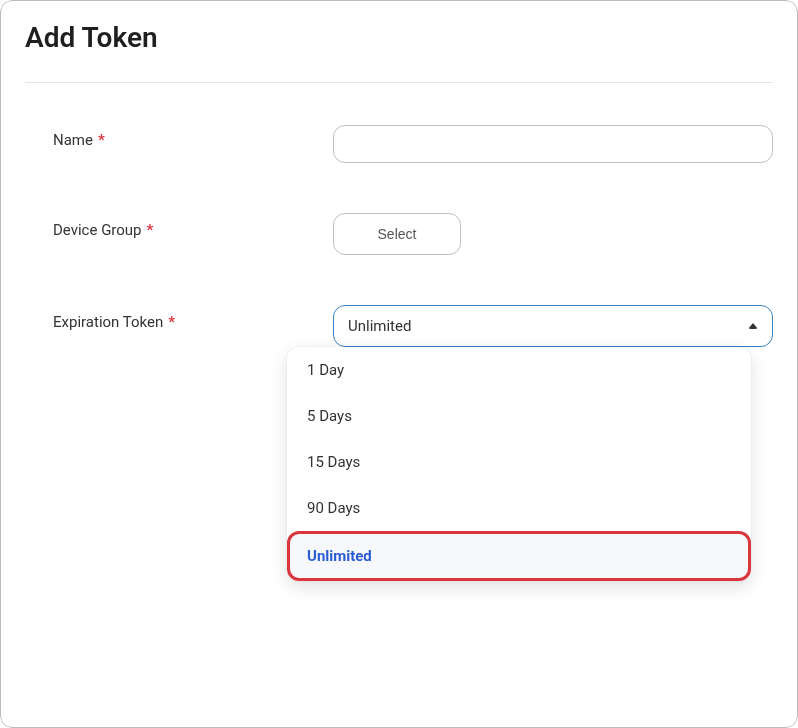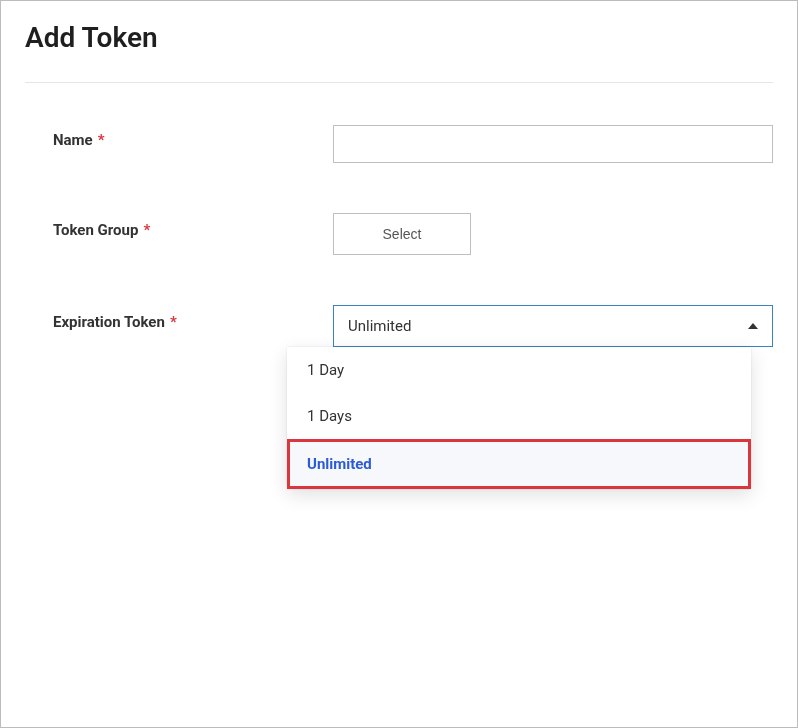--- a/index.html
+++ b/index.html
@@ -1,18 +1,19 @@
 <!DOCTYPE html>
 <html><head>
   <meta charset="utf-8">
   <style>
     * {
       box-sizing: border-box;
       margin: 0;
       padding: 0;
+      border-radius: 12px;
     }
     body {
       font-family: -apple-system, BlinkMacSystemFont, "Segoe UI", Roboto, Arial, sans-serif;
       background: #fff;
       width: 798px;
       height: 728px;
       overflow: hidden;
     }
     .panel {
       width: 798px;
@@ -40,40 +41,40 @@
       padding-left: 28px;
     }
     .form-label-wrap {
       width: 280px;
       display: flex;
       align-items: center;
       padding-top: 6px;
     }
     .form-label {
       font-size: 15px;
-      font-weight: 700;
+      font-weight: 400;
       color: #333;
     }
     .required-star {
       color: #d9363e;
       margin-left: 5px;
       font-size: 15px;
       font-weight: 700;
     }
     .text-input {
       width: 440px;
       height: 38px;
       border: 1px solid #bfbfbf;
       font-size: 14px;
       padding: 0 10px;
       outline: none;
       background: #fff;
     }
     .select-btn {
-      width: 138px;
+      width: 128px;
       height: 42px;
       border: 1px solid #bfbfbf;
       background: #fff;
       font-size: 14px;
       color: #555;
       cursor: pointer;
       margin-top: -2px;
     }
     .dropdown-wrap {
       position: relative;
@@ -135,36 +136,38 @@
   <div class="form-row">
     <div class="form-label-wrap">
       <span class="form-label">Name</span>
       <span class="required-star">*</span>
     </div>
     <input type="text" class="text-input" value="" style="">
   </div>
 
   <div class="form-row">
     <div class="form-label-wrap">
-      <span class="form-label">Token Group</span>
+      <span class="form-label">Device Group</span>
       <span class="required-star">*</span>
     </div>
     <button class="select-btn">Select</button>
   </div>
 
   <div class="form-row">
     <div class="form-label-wrap">
       <span class="form-label">Expiration Token</span>
       <span class="required-star">*</span>
     </div>
     <div class="dropdown-wrap">
       <div class="dropdown-trigger">
         <span class="dropdown-value">Unlimited</span>
         <span class="dropdown-caret"></span>
       </div>
       <div class="dropdown-menu">
         <div class="dropdown-item">1 Day</div>
-        <div class="dropdown-item">1 Days</div>
+        <div class="dropdown-item">5 Days</div>
+        <div class="dropdown-item">15 Days</div>
+        <div class="dropdown-item">90 Days</div>
         <div class="dropdown-item selected">Unlimited</div>
       </div>
     </div>
   </div>
 </div>
 
 </body></html>

